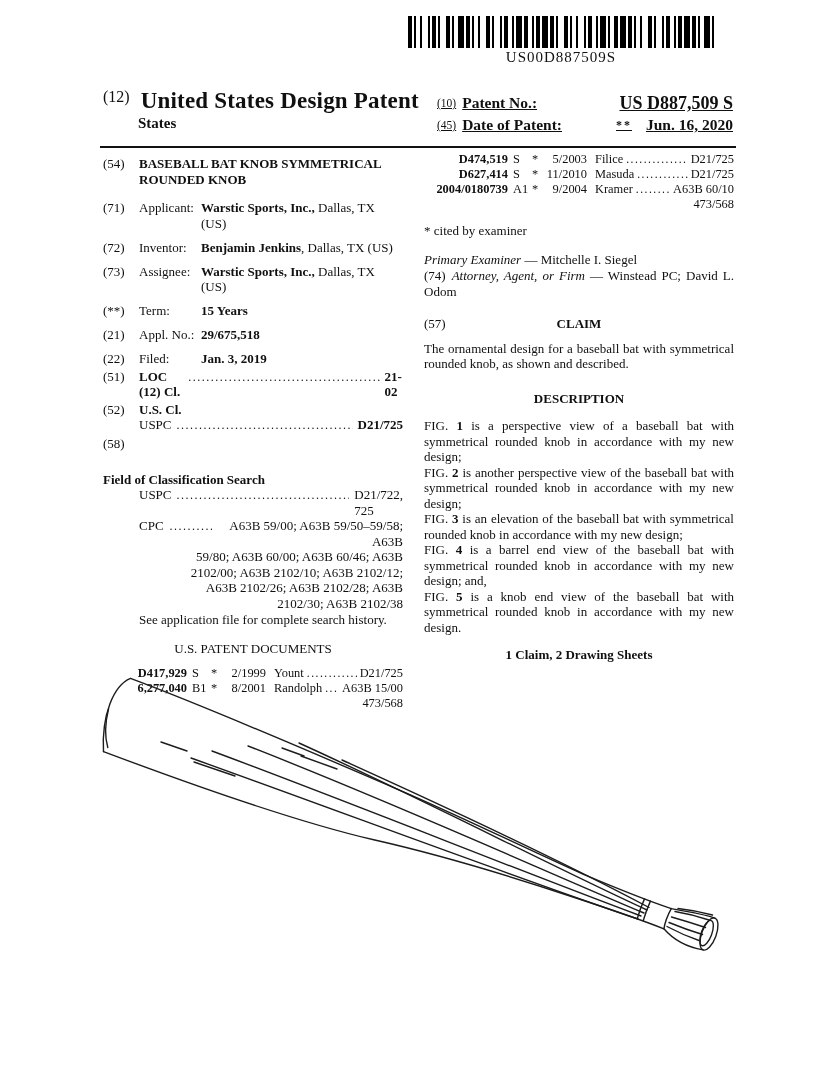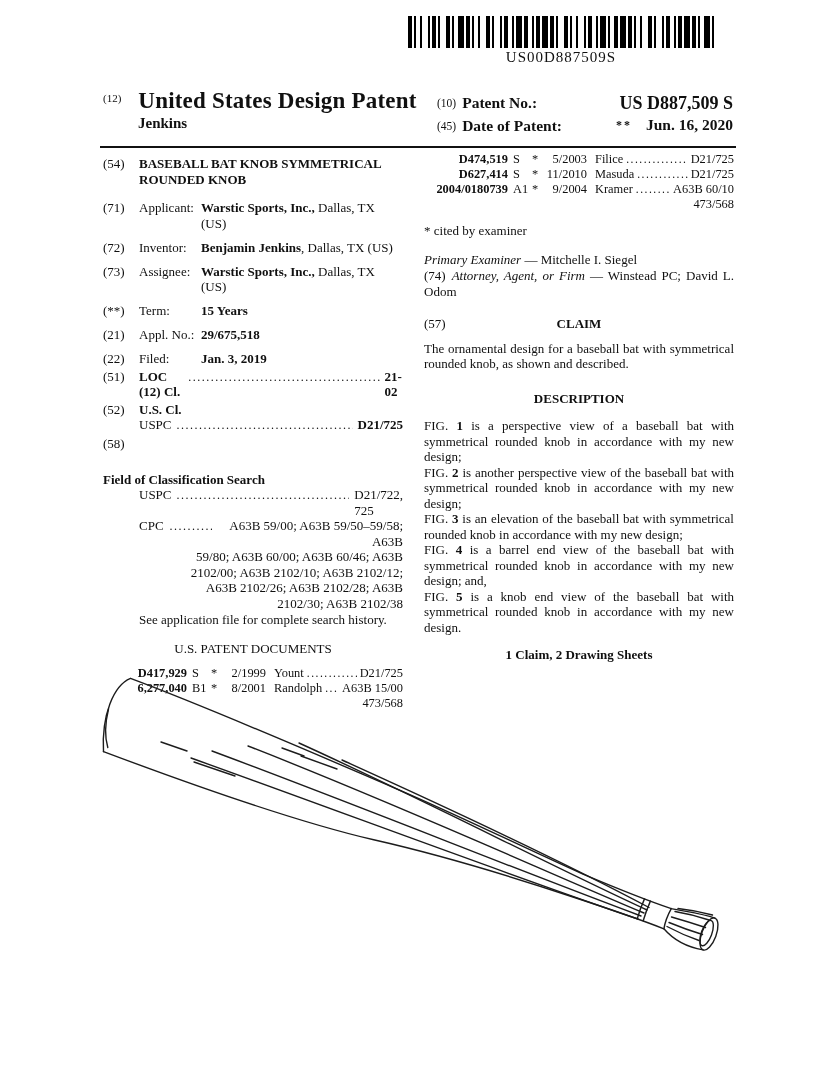--- a/index.html
+++ b/index.html
@@ -8,25 +8,25 @@
 
   
   .barcode-wrap{position:absolute;left:408px;top:16px;width:306px;}
   .barcode{display:flex;height:32px;width:306px;overflow:hidden;}
   .barcode .bar{background:#000;height:100%;flex:0 0 auto;}
   .barcode .gap{height:100%;flex:0 0 auto;}
   .barcode-text{text-align:center;font-size:15px;letter-spacing:1px;margin-top:1px;}
 
   
   .h-left{position:absolute;left:103px;top:88px;width:340px;}
-  .inid12{font-size:11px;margin-right:17px;vertical-align:6px;}
+  .inid12{font-size:16px;margin-right:11px;vertical-align:6px;}
   .doc-title{font-size:23px;font-weight:bold;letter-spacing:0.2px;}
   .surname{font-size:15px;font-weight:bold;margin-left:35px;margin-top:1px;}
   .h-right{position:absolute;left:437px;top:92px;width:296px;}
-  .hr-row{display:flex;align-items:center;line-height:22px;}
+  .hr-row{display:flex;align-items:flex-start;line-height:22px;text-decoration:underline;}
   .inid-sm{font-size:11.5px;margin-right:6px;}
   .hr-label{font-size:15.5px;font-weight:bold;}
   .hr-value{flex:1;display:flex;justify-content:flex-end;align-items:baseline;gap:14px;
             font-weight:bold;}
   .hr-value.pn{font-size:18px;}
   .hr-value.dt{font-size:15.5px;}
   .stars{font-style:normal;font-size:12px;letter-spacing:2px;position:relative;top:-1px;}
   .header-rule{position:absolute;left:100px;top:146px;width:636px;height:2px;background:#111;}
 
   
@@ -187,21 +187,21 @@
         <div class="gap" style="width: 4px;"></div>
         <div class="bar" style="width: 6px;"></div>
         <div class="gap" style="width: 2px;"></div>
         <div class="bar" style="width: 2px;"></div>
       </div>
     <div class="barcode-text">US00D887509S</div>
   </div>
 
   <div class="h-left">
     <span class="inid12">(12)</span><span class="doc-title">United States Design Patent</span>
-    <div class="surname">Jenkins</div>
+    <div class="surname">States</div>
   </div>
   <div class="h-right">
     <div class="hr-row">
       <span class="inid-sm">(10)</span>
       <span class="hr-label">Patent No.:</span>
       <span class="hr-value pn">US D887,509 S</span>
     </div>
     <div class="hr-row">
       <span class="inid-sm">(45)</span>
       <span class="hr-label">Date of Patent:</span>

